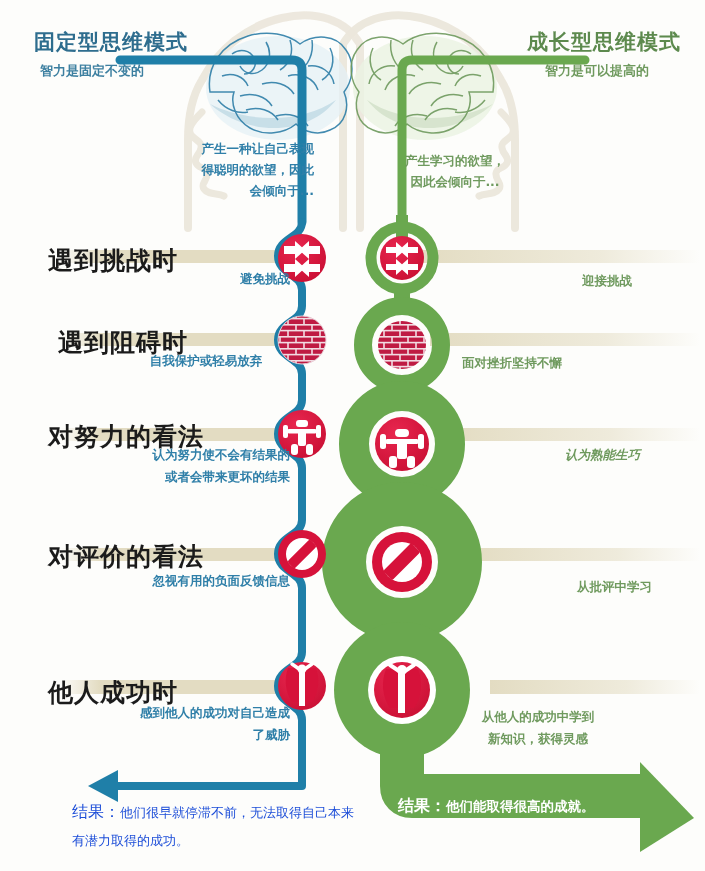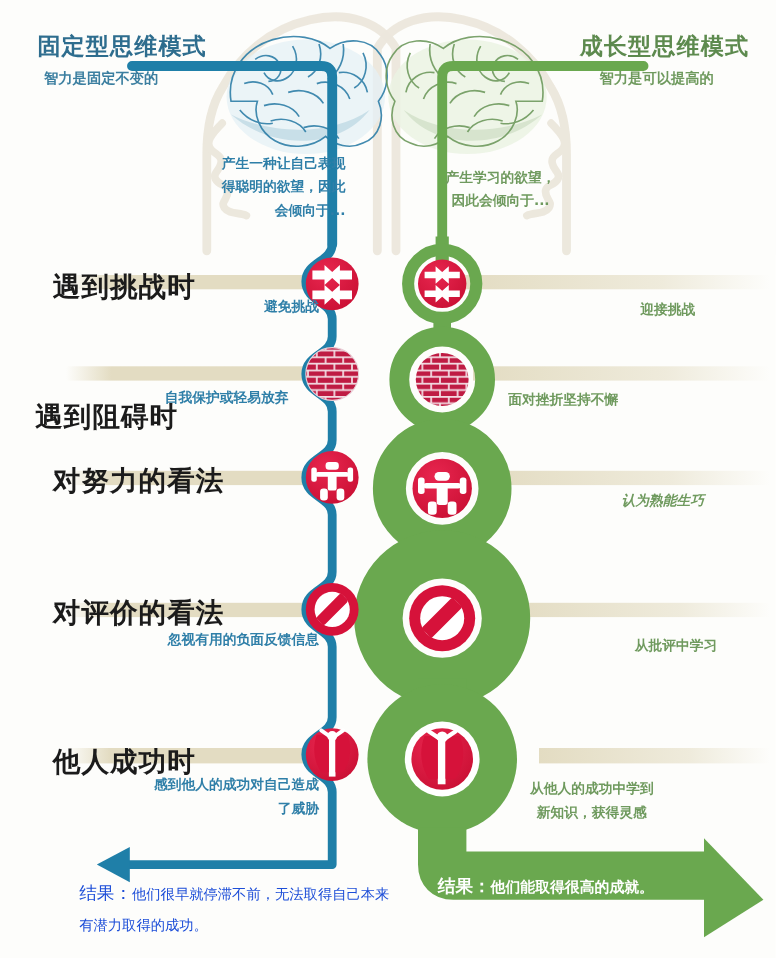--- a/index.html
+++ b/index.html
@@ -335,25 +335,26 @@
   <div class="abs title-growth">成长型思维模式</div>
   <div class="abs sub-growth">智力是可以提高的</div>
 
   <div class="abs funnel-text-left">产生一种让自己表现得聪明的欲望，因此会倾向于...</div>
   <div class="abs funnel-text-right">产生学习的欲望，因此会倾向于...</div>
 
   <div class="abs row-label" style="left:48px;top:244px;">遇到挑战时</div>
   <div class="abs cap-left" style="left:150px;top:268px;width:140px;">避免挑战</div>
   <div class="abs cap-right" style="left:452px;top:270px;width:180px;">迎接挑战</div>
 
-  <div class="abs row-label" style="left:32px;top:326px;margin-top:36px;">遇到阻碍时</div>
+  <div class="abs row-label" style="left:58px;top:326px;">遇到阻碍时</div>
   <div class="abs cap-left" style="left:136px;top:350px;width:140px;text-align:center;">自我保护或轻易放弃</div>
   <div class="abs cap-right" style="left:452px;top:352px;width:110px;">面对挫折坚持不懈</div>
 
   <div class="abs row-label" style="left:48px;top:420px;">对努力的看法</div>
+  <div class="abs cap-left" style="left:150px;top:444px;width:140px;">认为努力使不会有结果的或者会带来更坏的结果</div>
   <div class="abs cap-right" style="left:460px;top:444px;width:180px;font-style:italic;">认为熟能生巧</div>
 
   <div class="abs row-label" style="left:48px;top:540px;">对评价的看法</div>
   <div class="abs cap-left" style="left:150px;top:570px;width:140px;">忽视有用的负面反馈信息</div>
   <div class="abs cap-right" style="left:472px;top:576px;width:180px;">从批评中学习</div>
 
   <div class="abs row-label" style="left:48px;top:676px;">他人成功时</div>
   <div class="abs cap-left" style="left:140px;top:702px;width:150px;">感到他人的成功对自己造成了威胁</div>
   <div class="abs cap-right" style="left:478px;top:706px;width:120px;text-align:center;">从他人的成功中学到新知识，获得灵感</div>
 

